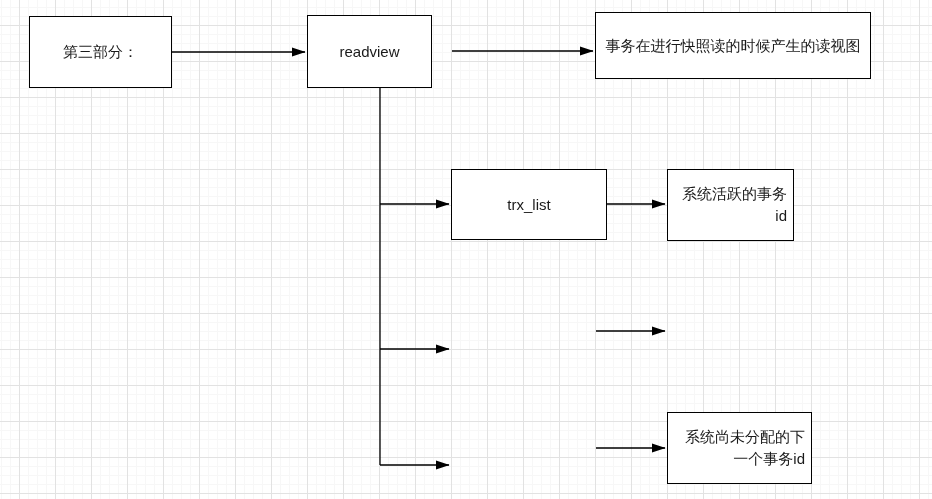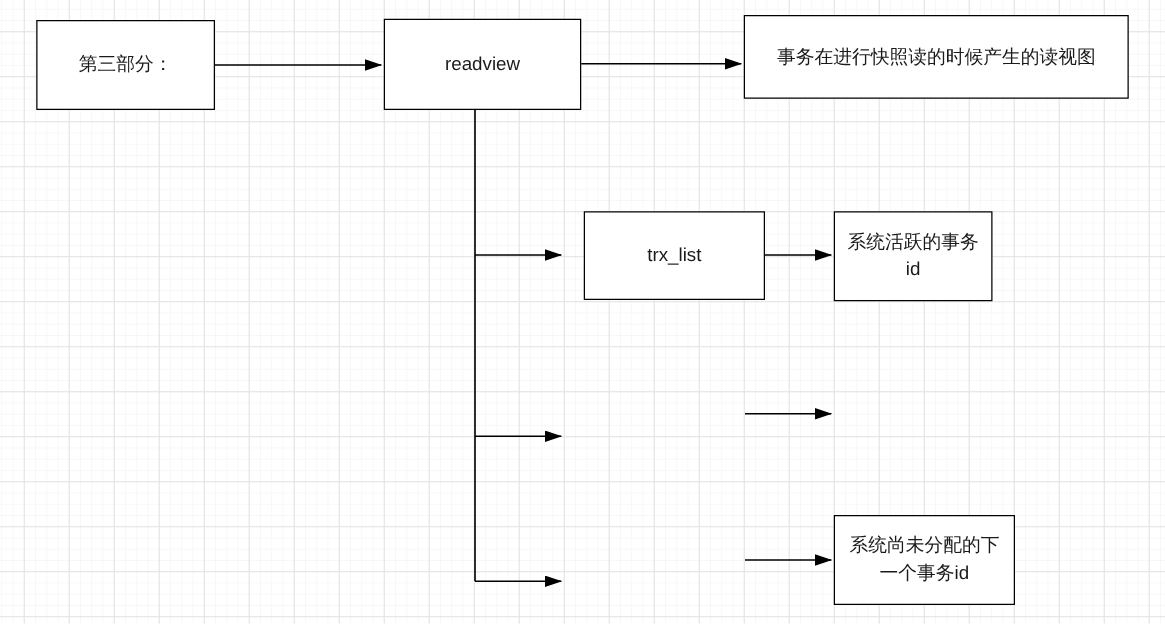--- a/index.html
+++ b/index.html
@@ -18,21 +18,21 @@
     font-family:"Liberation Sans","DejaVu Sans",sans-serif;
   }
   .node{
     position:absolute;
     box-sizing:border-box;
     background:#ffffff;
     border:1.5px solid #000000;
     display:flex;
     align-items:center;
     justify-content:center;
-    text-align:center;
+    text-align:right;
     font-size:15px;
     color:#1a1a1a;
     line-height:1.45;
     padding:2px 6px;
   }
   .edge-layer{
     position:absolute;
     left:0;top:0;
     width:932px;height:499px;
     pointer-events:none;
@@ -71,29 +71,29 @@
 
     <line x1="596" y1="331" x2="665" y2="331" marker-end="url(#arrow)"></line>
 
     <line x1="596" y1="448" x2="665" y2="448" marker-end="url(#arrow)"></line>
   </svg>
 
   <div class="node" style="left:29px;top:16px;width:143px;height:72px;">
     <span>第三部分：</span>
   </div>
 
-  <div class="node" style="left:307px;top:15px;width:158px;height:73px;">
+  <div class="node" style="left:307px;top:15px;width:125px;height:73px;">
     <span>readview</span>
   </div>
 
-  <div class="node" style="left:595px;top:12px;width:308px;height:67px;">
+  <div class="node" style="left:595px;top:12px;width:276px;height:67px;">
     <span>事务在进行快照读的时候产生的读视图</span>
   </div>
 
-  <div class="node" style="left:451px;top:169px;width:145px;height:71px;margin-left:16px;">
+  <div class="node" style="left:451px;top:169px;width:156px;height:71px;">
     <span>trx_list</span>
   </div>
 
   <div class="node" style="left:667px;top:169px;width:127px;height:72px;">
     <span>系统活跃的事务id</span>
   </div>
 
 
 
 

